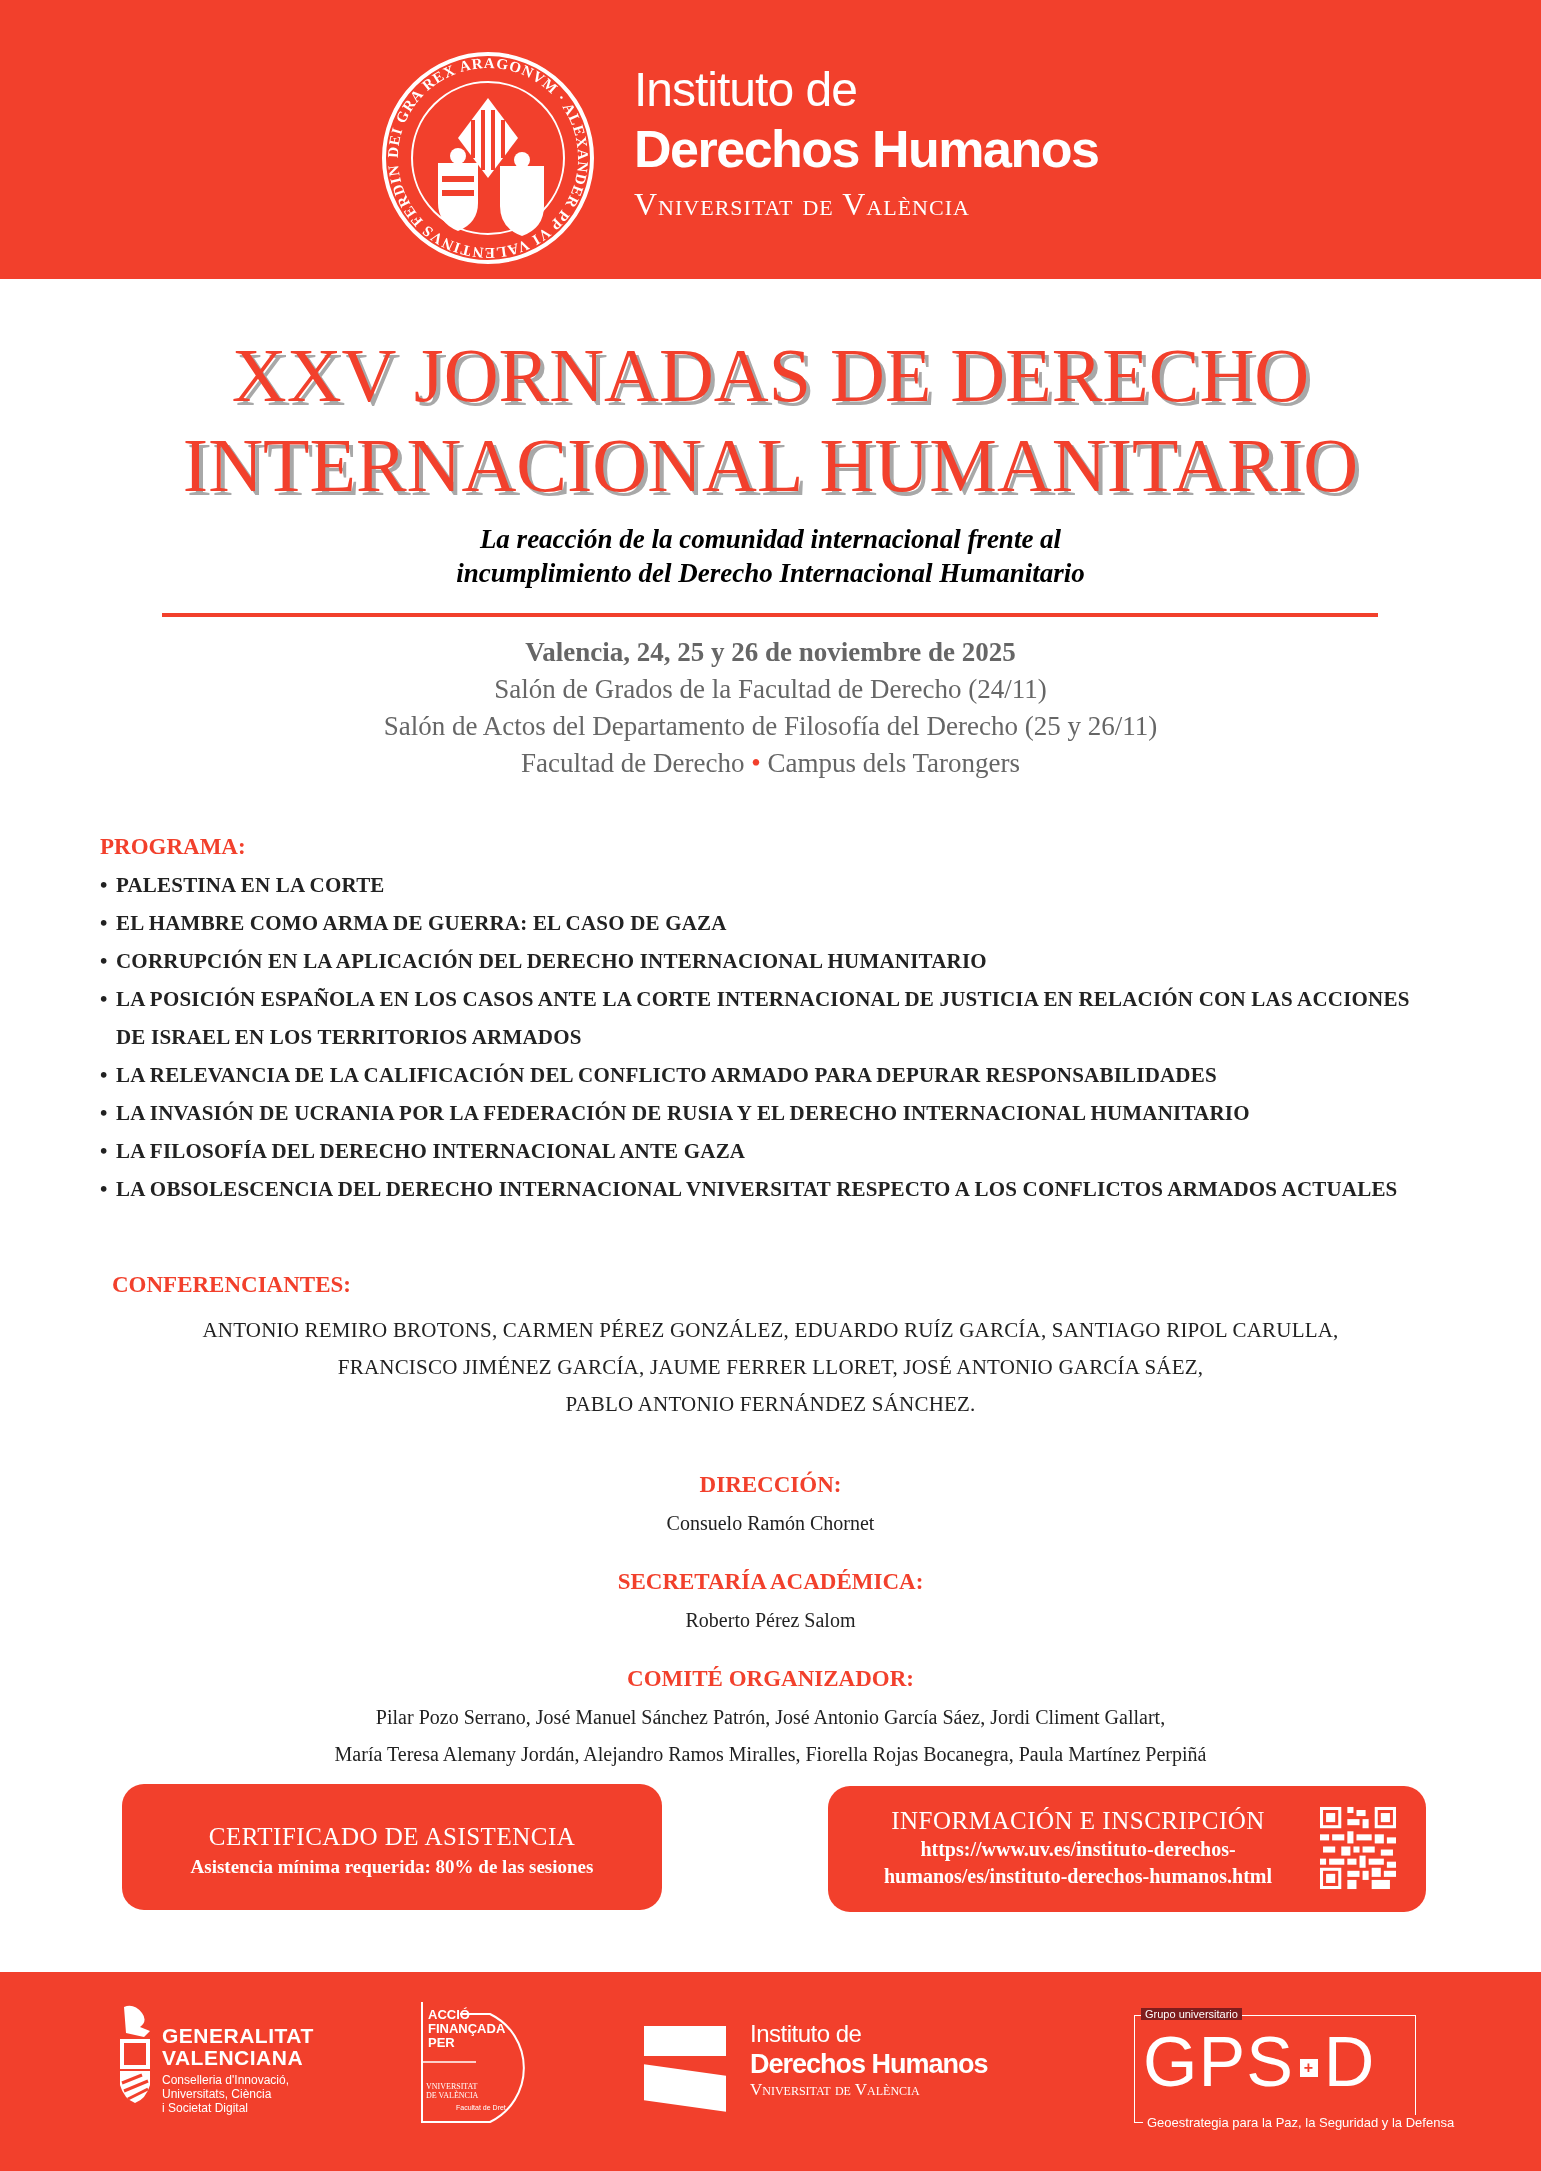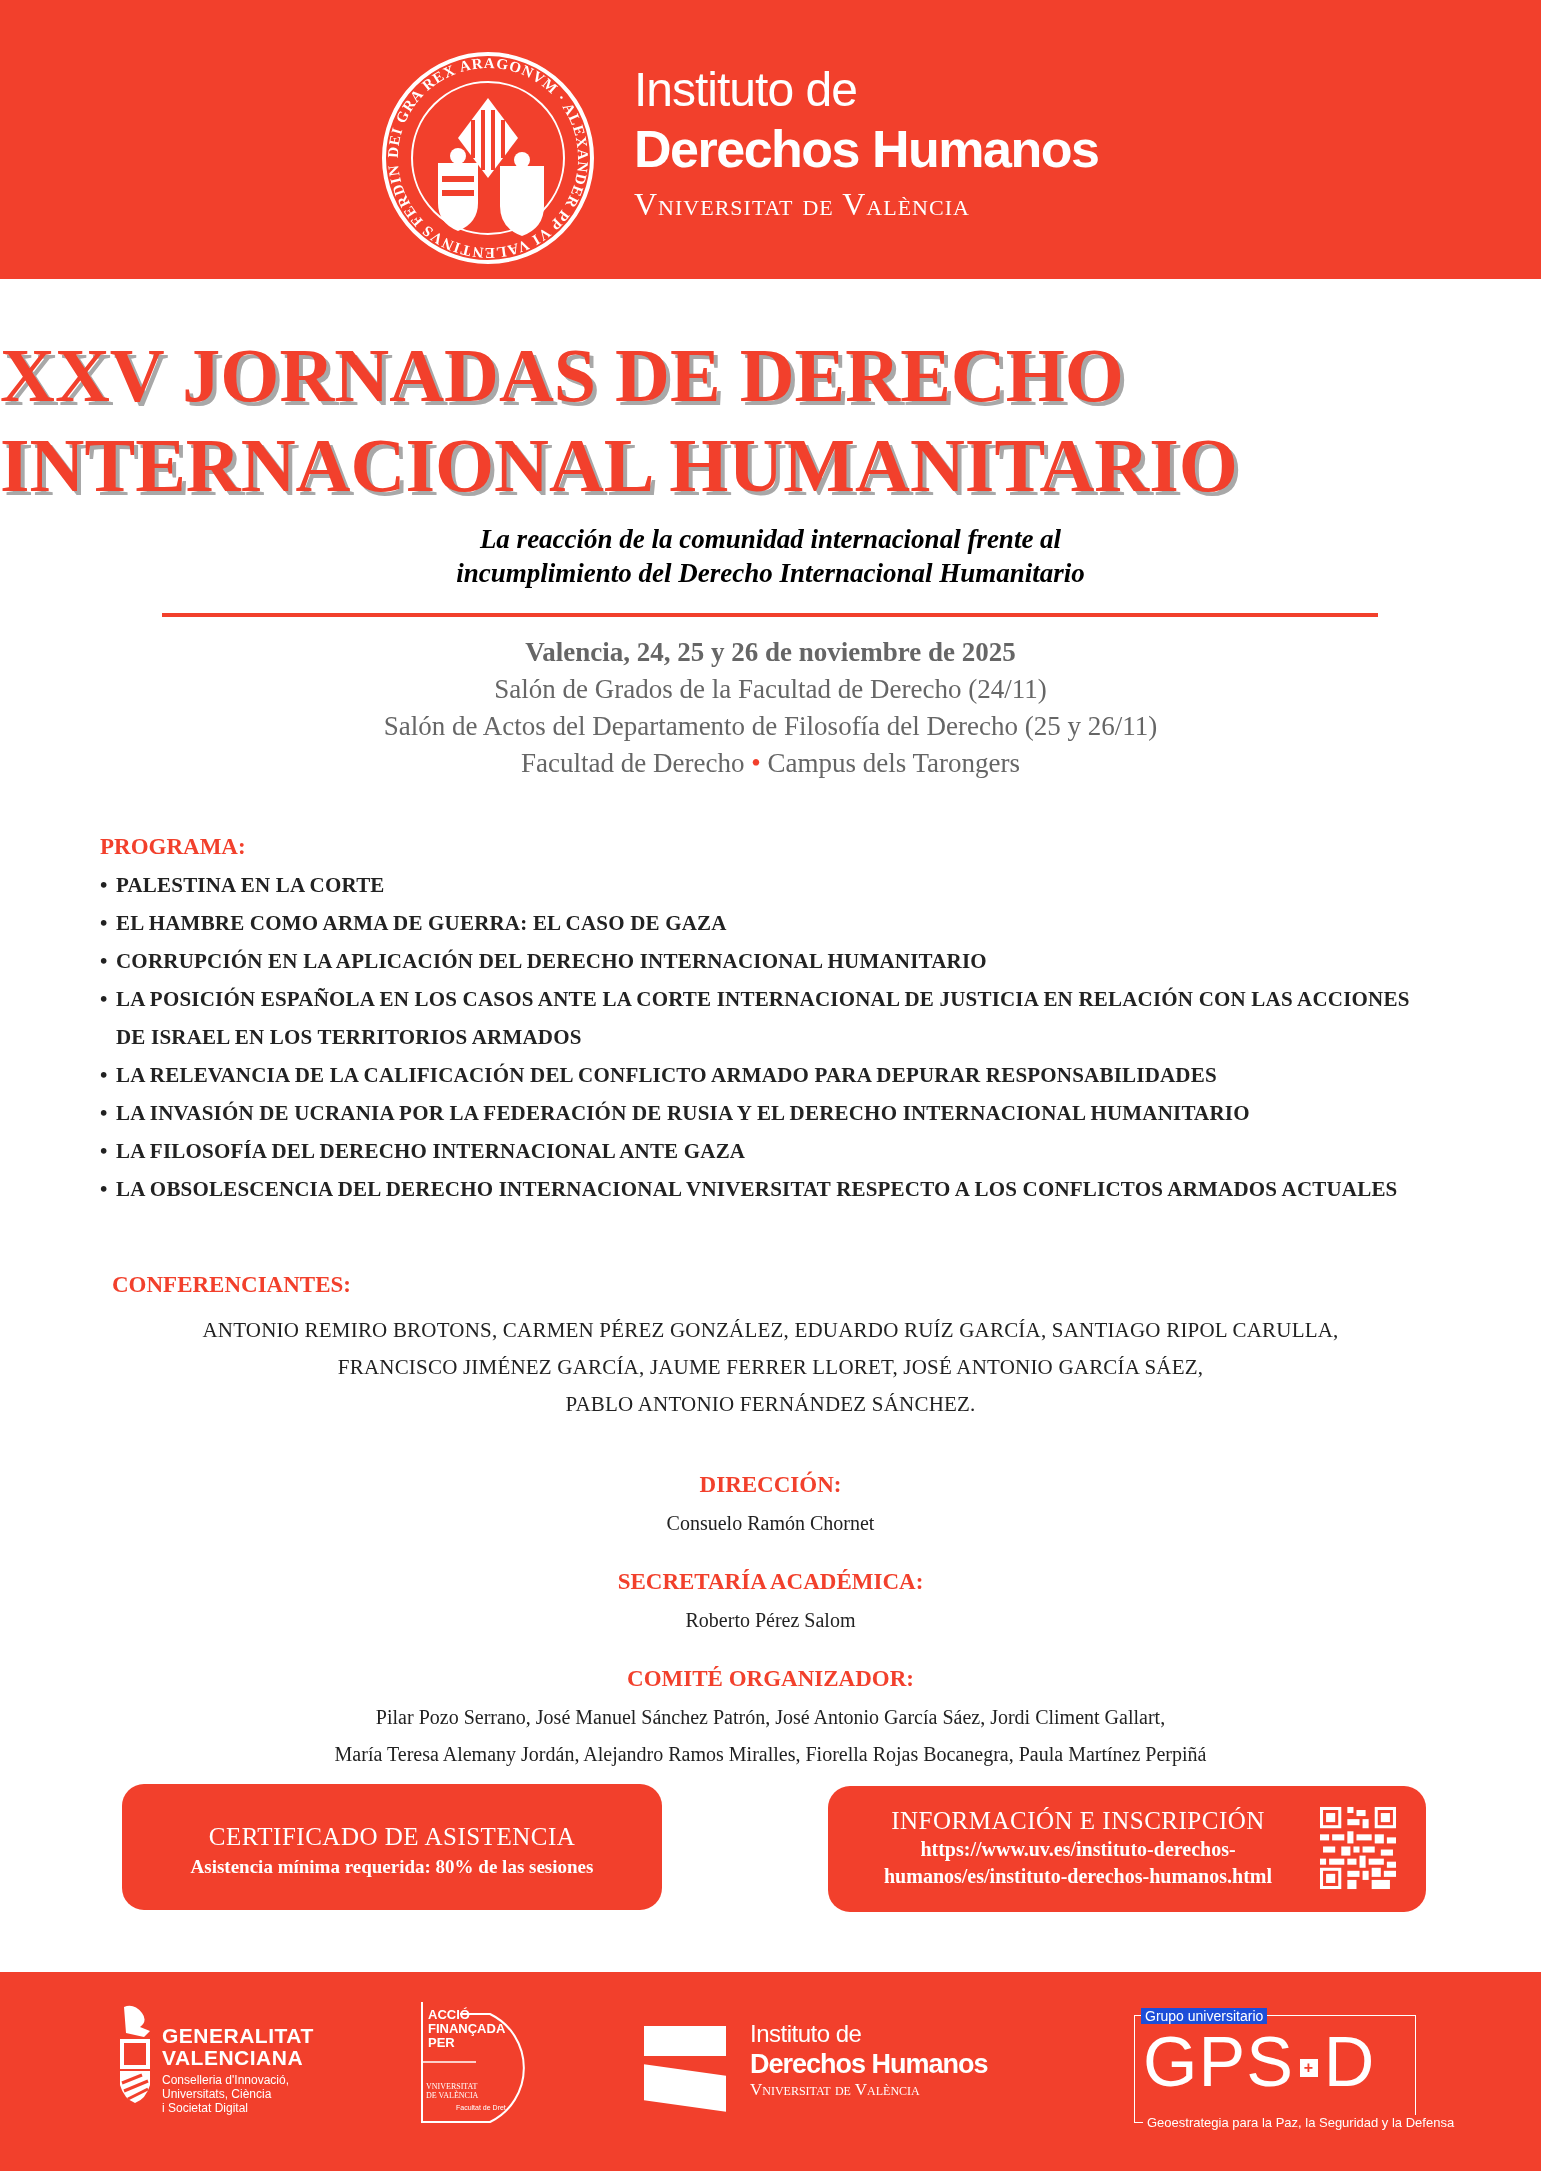--- a/index.html
+++ b/index.html
@@ -11,22 +11,22 @@
   .band.bottom { top: 1972px; height: 199px; }
 
   
   .seal { position: absolute; left: 378px; top: 48px; width: 220px; height: 220px; }
   .inst-block { position: absolute; left: 634px; top: 62px; color: #fff; font-family: "Liberation Sans", sans-serif; }
   .inst-line1 { font-size: 48px; letter-spacing: -1px; line-height: 56px; }
   .inst-line2 { font-size: 52px; font-weight: bold; letter-spacing: -1.5px; line-height: 62px; }
   .inst-line3 { font-family: "Liberation Serif", serif; font-size: 32px; letter-spacing: 1px; line-height: 40px; margin-top: 4px; font-variant: small-caps; }
 
   
-  .title { position: absolute; left: 0; width: 1541px; text-align: left; color: #f2402c;
-           font-family: "Liberation Serif", serif; font-weight: bold; font-size: 76px; line-height: 90px;
+  .title { position: absolute; left: 0; width: 1541px; text-align: center; color: #f2402c;
+           font-family: "Liberation Serif", serif; font-weight: normal; font-size: 76px; line-height: 90px;
            text-shadow: 4px 4px 0 #a8a8a8; letter-spacing: 0px; }
   .title.l1 { top: 330px; }
   .title.l2 { top: 420px; }
 
   .subtitle { position: absolute; left: 0; width: 1541px; top: 522px; text-align: center; color: #000000;
               font-style: italic; font-weight: bold; font-size: 27px; line-height: 34px; }
   .divider { position: absolute; left: 162px; top: 613px; width: 1216px; height: 4px; background: #f2402c; }
 
   .venue { position: absolute; left: 0; width: 1541px; top: 634px; text-align: center; color: #666; font-size: 27px; line-height: 37px; }
   .venue .bold { font-weight: bold; }
@@ -73,21 +73,21 @@
 
   .idh-foot { position: absolute; left: 640px; top: 2020px; color: #fff; font-family: "Liberation Sans", sans-serif; }
   .idh-foot .b1 { position: absolute; left: 4px; top: 6px; width: 82px; height: 30px; background: #fff; }
   .idh-foot .b2 { position: absolute; left: 4px; top: 50px; width: 82px; height: 36px; background: #fff; transform: skewY(8deg); }
   .idh-foot .tx { position: absolute; left: 110px; top: 0; white-space: nowrap; }
   .idh-foot .f1 { font-size: 24px; line-height: 28px; letter-spacing: -0.5px; }
   .idh-foot .f2 { font-size: 27px; line-height: 32px; font-weight: bold; letter-spacing: -1px; }
   .idh-foot .f3 { font-family: "Liberation Serif", serif; font-size: 17px; line-height: 20px; font-variant: small-caps; }
 
   .gps { position: absolute; left: 1134px; top: 2015px; width: 282px; height: 108px; border: 1px solid #fff; color: #fff; font-family: "Liberation Sans", sans-serif; }
-  .gps .g0 { position: absolute; left: 6px; top: -8px; background: #1d4ed8; font-size: 14px; padding: 0 4px; }
+  .gps .g0 { position: absolute; left: 6px; top: -8px; background: #7f1d1d; font-size: 11px; padding: 0 4px; }
   .gps .g1 { position: absolute; left: 8px; top: 8px; font-size: 70px; line-height: 76px; font-weight: normal; letter-spacing: 1px; }
   .gps .plus { display: inline-block; width: 18px; height: 18px; background: #fff; color: #f2402c; font-size: 16px; line-height: 18px; text-align: center; vertical-align: middle; margin: 0 6px; font-weight: bold; }
   .gps .g2 { position: absolute; left: 8px; bottom: -8px; background: #f2402c; font-size: 13px; padding: 0 4px; white-space: nowrap; }
 </style>
 </head>
 <body>
 
 <div class="band top"></div>
 
 <svg class="seal" viewBox="0 0 220 220">

